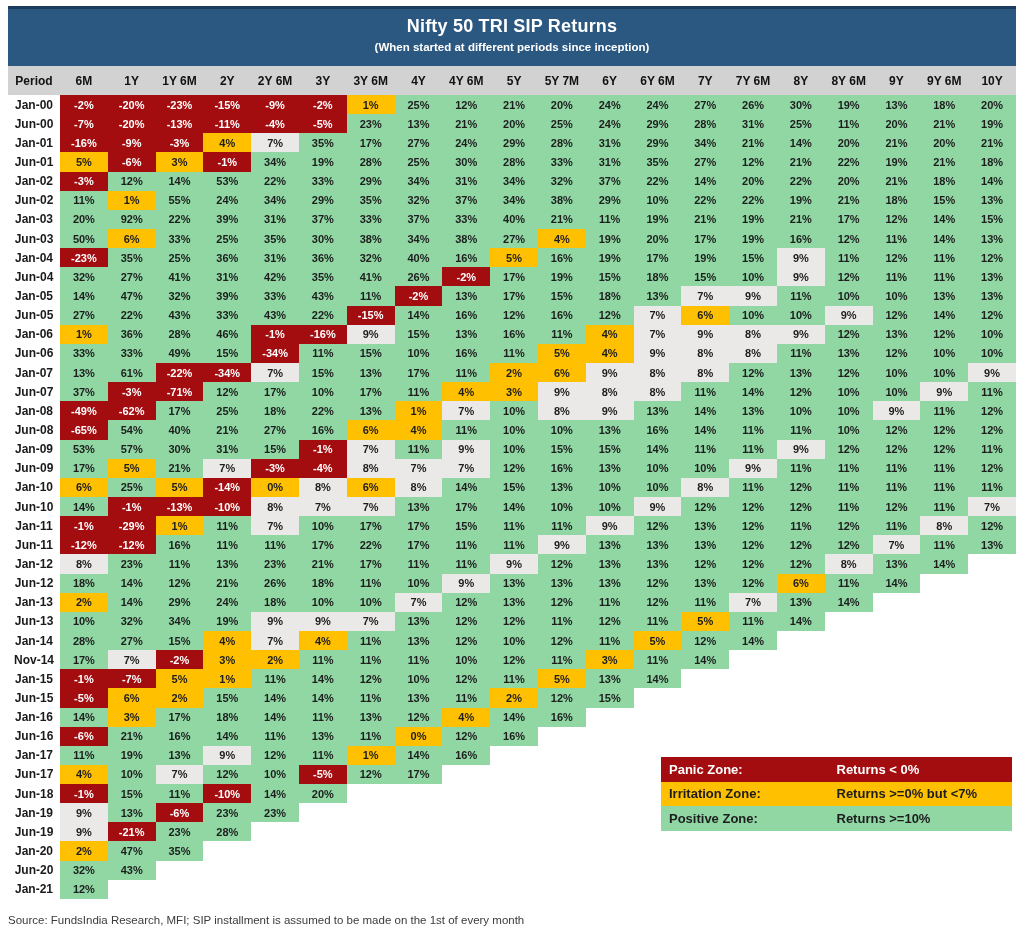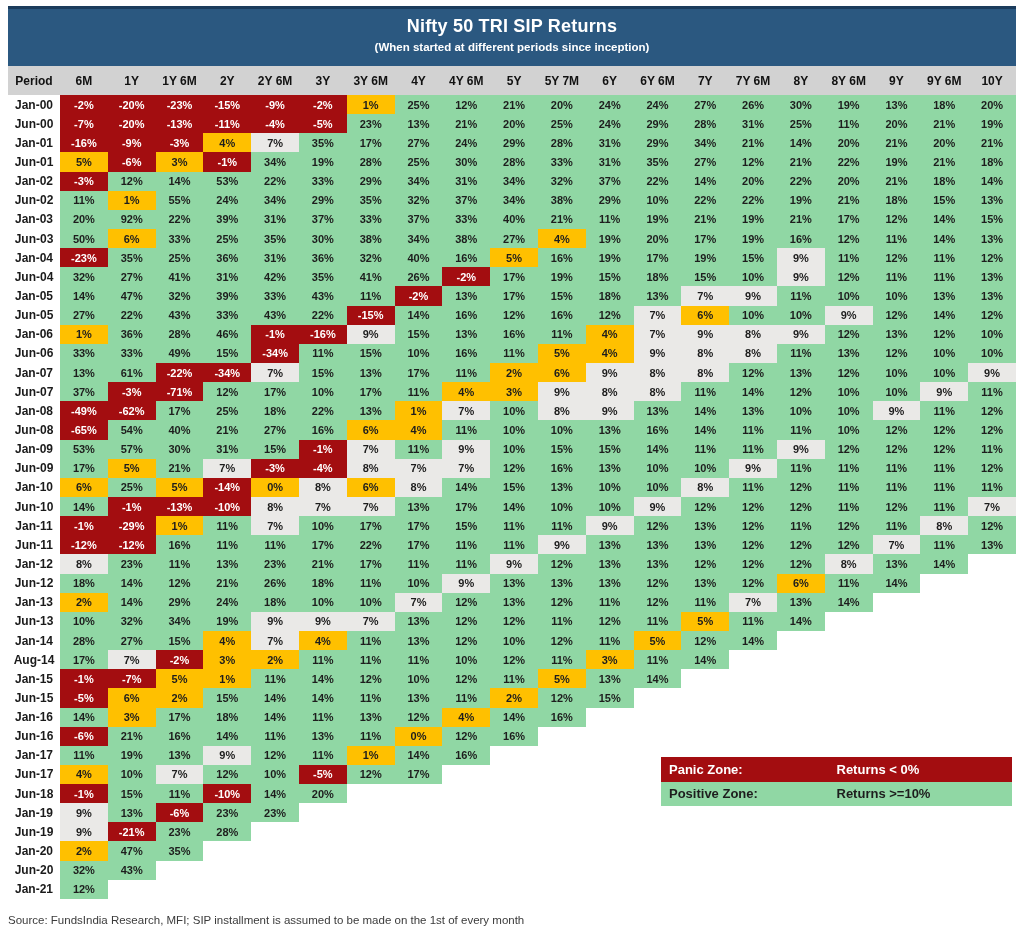--- a/index.html
+++ b/index.html
@@ -758,21 +758,21 @@
         <td style="background: rgb(255, 192, 0); color: rgb(29, 29, 29);">5%</td>
         <td style="background: rgb(144, 215, 164); color: rgb(29, 29, 29);">12%</td>
         <td style="background: rgb(144, 215, 164); color: rgb(29, 29, 29);">14%</td>
         <td></td>
         <td></td>
         <td></td>
         <td></td>
         <td></td>
       </tr>
       <tr>
-        <td class="period">Aug-14</td>
+        <td class="period">Nov-14</td>
         <td style="background: rgb(144, 215, 164); color: rgb(29, 29, 29);">17%</td>
         <td style="background: rgb(234, 233, 231); color: rgb(29, 29, 29);">7%</td>
         <td style="background: rgb(163, 13, 16); color: rgb(255, 255, 255);">-2%</td>
         <td style="background: rgb(255, 192, 0); color: rgb(29, 29, 29);">3%</td>
         <td style="background: rgb(255, 192, 0); color: rgb(29, 29, 29);">2%</td>
         <td style="background: rgb(144, 215, 164); color: rgb(29, 29, 29);">11%</td>
         <td style="background: rgb(144, 215, 164); color: rgb(29, 29, 29);">11%</td>
         <td style="background: rgb(144, 215, 164); color: rgb(29, 29, 29);">11%</td>
         <td style="background: rgb(144, 215, 164); color: rgb(29, 29, 29);">10%</td>
         <td style="background: rgb(144, 215, 164); color: rgb(29, 29, 29);">12%</td>
@@ -1063,20 +1063,24 @@
         <td></td>
         <td></td>
       </tr>
     </tbody>
 </table>
 
 <div class="legend">
     <div class="legend-row" style="background: rgb(163, 13, 16); color: rgb(255, 255, 255);">
       <span class="legend-label">Panic Zone:</span>
       <span class="legend-desc">Returns &lt; 0%</span>
+    </div>
+    <div class="legend-row" style="background: rgb(255, 192, 0); color: rgb(29, 29, 29);">
+      <span class="legend-label">Irritation Zone:</span>
+      <span class="legend-desc">Returns &gt;=0% but &lt;7%</span>
     </div>
     <div class="legend-row" style="background: rgb(144, 215, 164); color: rgb(29, 29, 29);">
       <span class="legend-label">Positive Zone:</span>
       <span class="legend-desc">Returns &gt;=10%</span>
     </div>
   </div>
 
 <div class="footer">Source: FundsIndia Research, MFI; SIP installment is assumed to be made on the 1st of every month</div>
 
 </body></html>

